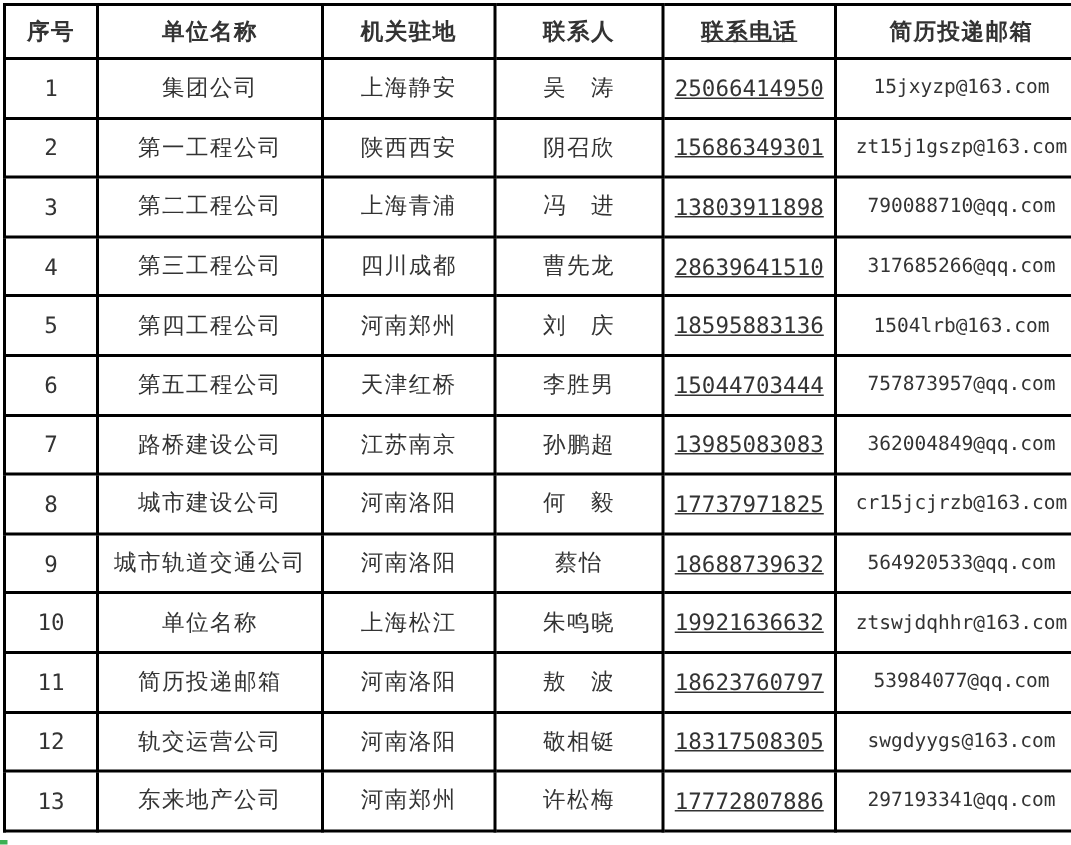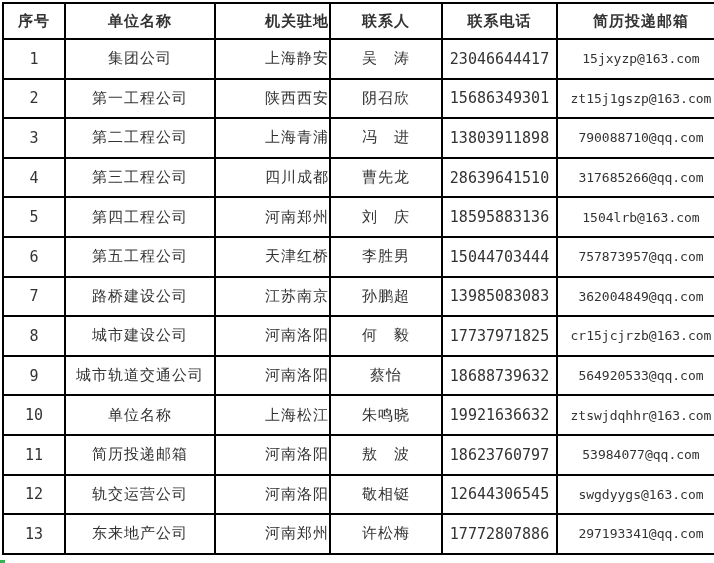--- a/index.html
+++ b/index.html
@@ -42,23 +42,23 @@
   th {
     font-size: 15px;
     font-weight: 600;
     letter-spacing: 1px;
   }
   td {
     font-size: 15px;
   }
   .col-index   { width: 60px; margin-top: 24px; }
   .col-company { width: 148px; letter-spacing: 1px; }
-  .col-location{ width: 113px; letter-spacing: 1px; text-align: right; }
+  .col-location{ width: 113px; letter-spacing: 1px; }
   .col-contact { width: 110px; letter-spacing: 1px; }
-  .col-phone   { width: 113px; }
+  .col-phone   { width: 113px; text-decoration: underline; }
   .col-email   { width: 166px; }
   td.col-index, td.col-phone {
     font-family: "DejaVu Sans Mono", monospace;
     font-size: 15px;
     letter-spacing: 0;
   }
   td.col-email {
     font-family: "DejaVu Sans Mono", monospace;
     font-size: 13px;
     letter-spacing: 0;
@@ -86,21 +86,21 @@
           <th class="col-phone">联系电话</th>
           <th class="col-email">简历投递邮箱</th>
         </tr>
     </thead>
     <tbody>
         <tr>
           <td class="col-index">1</td>
           <td class="col-company">集团公司</td>
           <td class="col-location">上海静安</td>
           <td class="col-contact">吴　涛</td>
-          <td class="col-phone">23046644417</td>
+          <td class="col-phone">25066414950</td>
           <td class="col-email">15jxyzp@163.com</td>
         </tr>
         <tr>
           <td class="col-index">2</td>
           <td class="col-company">第一工程公司</td>
           <td class="col-location">陕西西安</td>
           <td class="col-contact">阴召欣</td>
           <td class="col-phone">15686349301</td>
           <td class="col-email">zt15j1gszp@163.com</td>
         </tr>
@@ -174,21 +174,21 @@
           <td class="col-location">河南洛阳</td>
           <td class="col-contact">敖　波</td>
           <td class="col-phone">18623760797</td>
           <td class="col-email">53984077@qq.com</td>
         </tr>
         <tr>
           <td class="col-index">12</td>
           <td class="col-company">轨交运营公司</td>
           <td class="col-location">河南洛阳</td>
           <td class="col-contact">敬相铤</td>
-          <td class="col-phone">12644306545</td>
+          <td class="col-phone">18317508305</td>
           <td class="col-email">swgdyygs@163.com</td>
         </tr>
         <tr>
           <td class="col-index">13</td>
           <td class="col-company">东来地产公司</td>
           <td class="col-location">河南郑州</td>
           <td class="col-contact">许松梅</td>
           <td class="col-phone">17772807886</td>
           <td class="col-email">297193341@qq.com</td>
         </tr>

